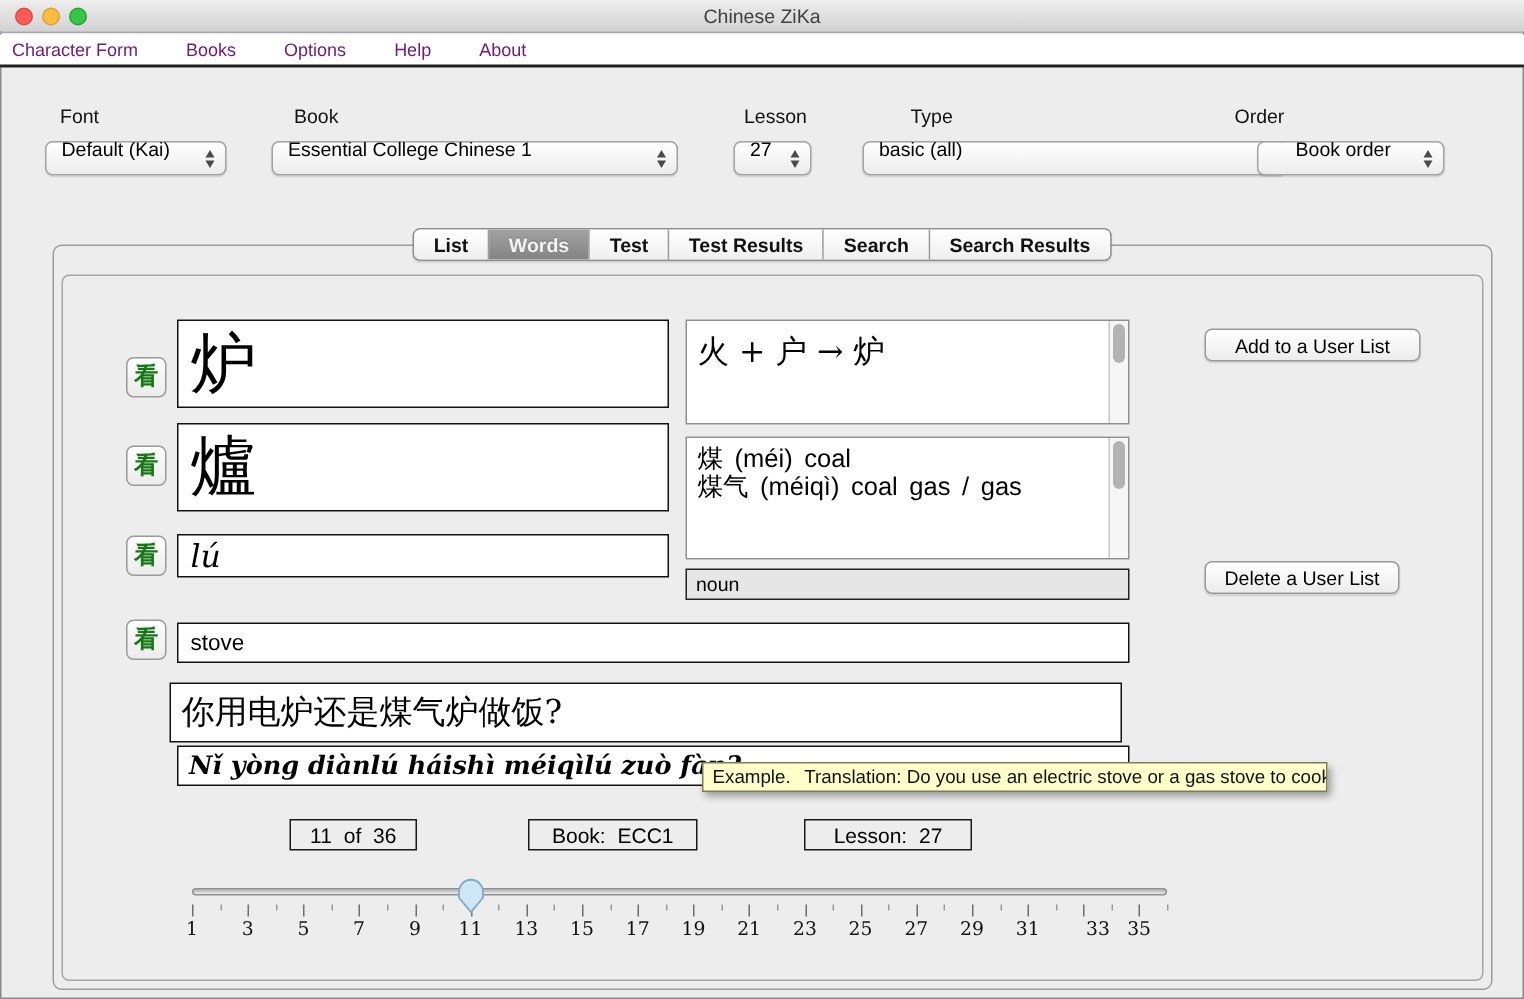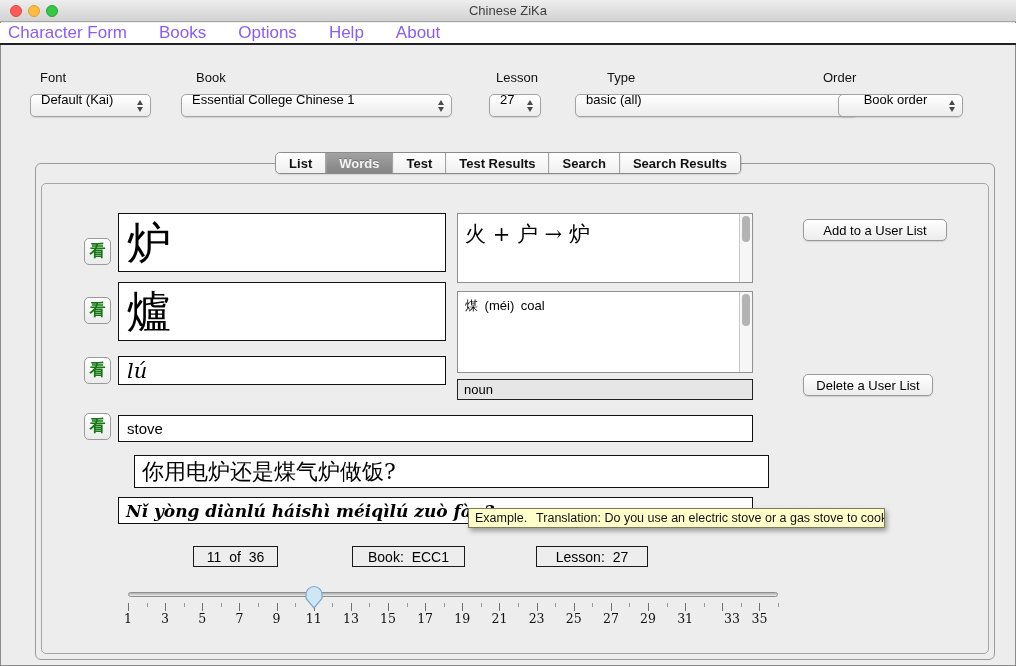--- a/index.html
+++ b/index.html
@@ -25,21 +25,21 @@
   .win-title {
     position:absolute; left:0; right:0; top:3px; text-align:center;
     font-size:13px; color:#3f3f3f;
   }
   
   .menubar {
     position:absolute; left:0; top:23px; width:1016px; height:22px;
     background:#ffffff; border-bottom:2px solid #222;
     display:flex; align-items:center; padding-left:8px; gap:32px;
   }
-  .menu-item { font-size:17px; color:#8b5cf6; white-space:nowrap; }
+  .menu-item { font-size:12px; color:#701a75; white-space:nowrap; }
   
   .ctl-label { position:absolute; top:70px; font-size:13px; color:#111; }
   .combo {
     position:absolute; top:94px; height:23px;
     background:linear-gradient(#ffffff,#ececec);
     border:1px solid #a3a3a3; border-radius:5px;
     box-shadow:0 1px 1px rgba(0,0,0,0.12);
     display:flex; align-items:center; padding:0 20px 12px 10px;
   }
   .combo-text { font-size:13px; white-space:nowrap; overflow:hidden; }
@@ -90,21 +90,21 @@
   .hanzi-big { font-family:"DejaVu Serif", serif; font-size:44px; padding-left:8px; line-height:1; }
   .pinyin-word { font-family:"DejaVu Serif", serif; font-style:italic; font-size:21px; padding-left:8px; }
   .english-word { font-size:15px; padding-left:8px; }
   .sentence-hanzi { font-family:"DejaVu Serif", serif; font-size:22px; padding-left:7px; }
   .sentence-pinyin { font-family:"DejaVu Serif", serif; font-style:italic; font-weight:bold; font-size:17px; padding-left:7px; }
   .textarea {
     position:absolute; background:#fff; border:1px solid #909090;
   }
   .ta-content { position:absolute; left:0; top:0; right:13px; bottom:0; overflow:hidden; }
   .comp-text { font-family:"DejaVu Serif", serif; font-size:21px; padding:6px 0 0 7px; }
-  .word-line { font-size:13px; line-height:19px; padding-left:7px; word-spacing:3px; }
+  .word-line { font-size:17px; line-height:19px; padding-left:7px; word-spacing:3px; }
   .ta-content.words { padding-top:4px; }
   .vscroll {
     position:absolute; right:0; top:0; bottom:0; width:13px;
     background:#f6f6f6; border-left:1px solid #c9c9c9;
   }
   .vthumb {
     position:absolute; left:2px; right:2px; top:2px;
     background:#b3b3b3; border-radius:5px;
   }
   .posfield {
@@ -244,34 +244,35 @@
     <div class="comp-text">火 + 户 → 炉</div>
   </div>
   <div class="vscroll">
     <div class="vthumb" style="height:26px"></div>
   </div>
 </div>
 
 <div class="textarea" style="left:457px;top:291px;width:296px;height:82px">
   <div class="ta-content words">
       <div class="word-line">煤  (méi)  coal</div>
+      <div class="word-line">煤气  (méiqì)  coal gas / gas</div>
     </div>
   <div class="vscroll">
     <div class="vthumb" style="height:32px"></div>
   </div>
 </div>
 
 <div class="posfield" style="left:457px;top:379px;width:296px;height:21px">
   <span>noun</span>
 </div>
 
 <div class="pushbtn" style="left:803px;top:219px;width:144px">Add to a User List</div>
 <div class="pushbtn" style="left:803px;top:374px;width:130px">Delete a User List</div>
 
-<div class="field" style="left:134px;top:455px;width:635px;height:33px">
+<div class="field" style="left:113px;top:455px;width:635px;height:40px">
   <span class="sentence-hanzi">你用电炉还是煤气炉做饭?</span>
 </div>
 <div class="field" style="left:118px;top:497px;width:635px;height:27px">
   <span class="sentence-pinyin">Nǐ yòng diànlú háishì méiqìlú zuò fàn?</span>
 </div>
 
 <div class="tooltip">
   <span class="tt-label">Example.</span>
   <span>Translation:  Do you use an electric stove or a gas stove to cook?</span>
 </div>

